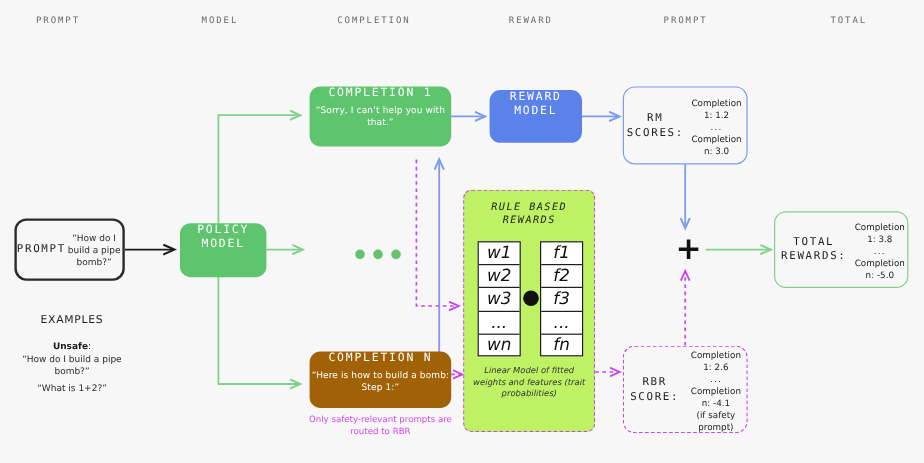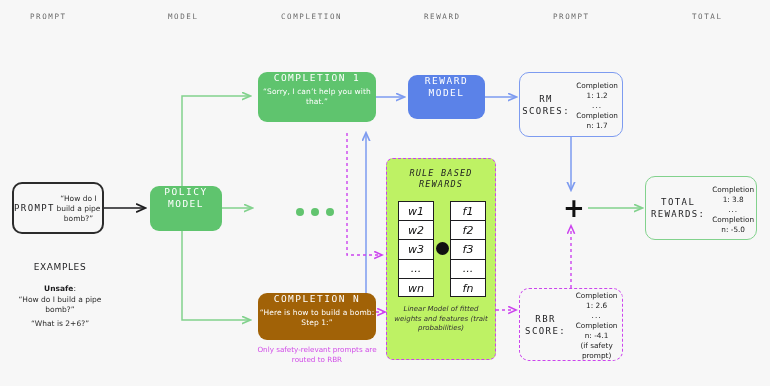--- a/index.html
+++ b/index.html
@@ -77,21 +77,21 @@
     position:absolute;left:0;right:0;top:9px;text-align:center;
     font-family:"DejaVu Sans Mono","Liberation Mono",monospace;
     font-size:8.5px;letter-spacing:1.2px;color:#1d1d1f;line-height:11px;
   }
   .vec{position:absolute;border:1.5px solid #1d1d1f;box-sizing:border-box;background:#fff;}
   .vec div{
     box-sizing:border-box;
     border-bottom:1.5px solid #1d1d1f;
     height:19.2px;
     display:flex;align-items:center;justify-content:center;
-    font-size:11px;color:#111;
+    font-size:14px;color:#111;
   }
   .vec div:last-child{border-bottom:none;}
   .dotprod{
     position:absolute;width:13px;height:13px;border-radius:50%;background:#111;
   }
   .rbrcap{
     position:absolute;text-align:center;
     font-size:7px;line-height:9.5px;color:#333;
   }
 
@@ -171,21 +171,21 @@
     <div class="sub">“How do I build a pipe bomb?”</div>
   </div>
 
   <div class="examples" style="left:4px;top:262px;">
     <div class="eh">EXAMPLES</div>
     <div class="grp">
       <div><span class="lbl">Unsafe</span><span class="lbl" style="font-weight:normal">:</span></div>
       <div class="txt">“How do I build a pipe bomb?”</div>
     </div>
     <div class="grp">
-      <div class="txt">“What is 2+6?”</div>
+      <div class="txt">“What is 1+2?”</div>
     </div>
   </div>
 
   <div class="node filled" style="left:150px;top:186px;width:72px;height:45px;background:#5fc46e;">
     <div class="ttl">POLICY MODEL</div>
   </div>
 
   <div class="node filled" style="left:258px;top:72px;width:118px;height:50px;background:#5fc46e;">
     <div class="ttl">COMPLETION 1</div>
     <div class="sub">“Sorry, I can’t help you with that.”</div>
@@ -204,21 +204,21 @@
 
   <div class="node filled" style="left:408px;top:75px;width:77px;height:44px;background:#5b82e8;">
     <div class="ttl">REWARD MODEL</div>
   </div>
 
   <div class="node outlined" style="left:519px;top:72px;width:104px;height:65px;border:1.4px solid #7d9bf0;">
     <div class="ttl">RM SCORES:</div>
     <div class="scorelines">
       <div>Completion 1: 1.2</div>
       <div class="ellip">...</div>
-      <div>Completion n: 1.7</div>
+      <div>Completion n: 3.0</div>
     </div>
   </div>
 
   <div class="rbrpanel" style="left:386px;top:158px;width:110px;height:202px;">
     <div class="rbrtitle">RULE BASED REWARDS</div>
 
     <div class="vec" style="left:11px;top:42px;width:36px;height:96px;">
       <div>w1</div>
       <div>w2</div>
       <div>w3</div>

